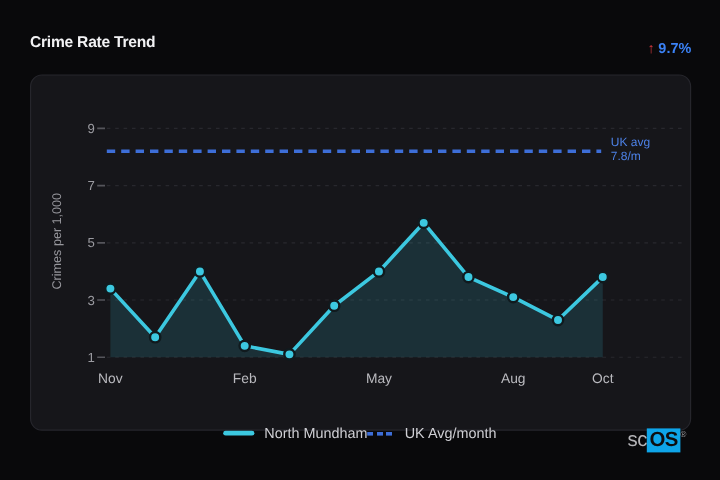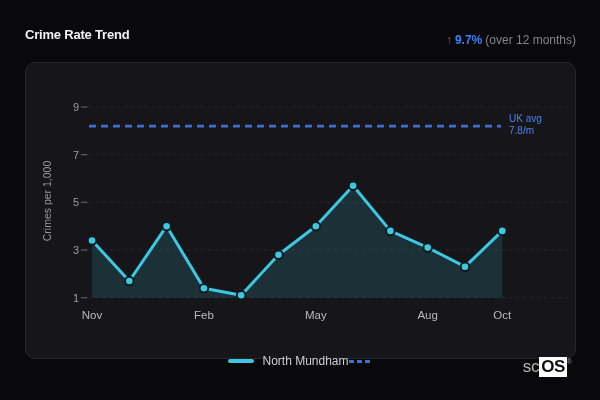--- a/index.html
+++ b/index.html
@@ -33,33 +33,32 @@
   .legend-item{display:flex;align-items:center;gap:8px;cursor:pointer;}
   .legend-label{font-size:12px;color:#cfcfd4;}
   .swatch-solid{width:26px;height:4px;border-radius:2px;background:#3cc8e0;}
   .swatch-dashed{width:23px;height:3px;
     background:repeating-linear-gradient(90deg,#3d6ed8 0 5px,transparent 5px 8px);}
   .brand-logo{
     position:absolute;right:28px;top:357px;font-size:17px;line-height:20px;
     display:flex;align-items:baseline;
   }
   .brand-prefix{color:#b4b4b8;letter-spacing:-.3px;}
-  .brand-suffix{background:#ffffff;color:#0e0e10;font-weight:700;padding:0 2px;letter-spacing:-.5px;}
+  .brand-suffix{background:#0ea5e9;color:#0e0e10;font-weight:700;padding:0 2px;letter-spacing:-.5px;}
   .brand-reg{font-size:7px;color:#9a9a9e;vertical-align:top;position:relative;top:-8px;}
   text{font-family:"Liberation Sans","DejaVu Sans",sans-serif;}
 </style>
 </head>
 <body>
 
 <div class="page-title">Crime Rate Trend</div>
 
 <div class="change-indicator">
   <span class="change-arrow">↑</span>
   <span class="change-value">9.7%</span>
-  <span class="change-caption">(over 12 months)</span>
 </div>
 
 <div class="chart-panel">
   <svg id="chart" width="549" height="295" viewBox="0 0 549 295" aria-hidden="false">
       <line x1="63" y1="234.7" x2="546" y2="234.7" stroke="#28282e" stroke-width="1" stroke-dasharray="3 4"></line>
       <line x1="55" y1="234.7" x2="61.5" y2="234.7" stroke="#55555b" stroke-width="1.4"></line>
       <text x="53" y="234.7" text-anchor="end" dy=".35em" font-size="11" fill="#9b9ba1">1</text>
       <line x1="63" y1="187.01999999999998" x2="546" y2="187.01999999999998" stroke="#28282e" stroke-width="1" stroke-dasharray="3 4"></line>
       <line x1="55" y1="187.01999999999998" x2="61.5" y2="187.01999999999998" stroke="#55555b" stroke-width="1.4"></line>
       <text x="53" y="187.01999999999998" text-anchor="end" dy=".35em" font-size="11" fill="#9b9ba1">3</text>
@@ -98,20 +97,21 @@
     </svg>
 </div>
 
 <div class="legend" id="legend">
     <div class="legend-item">
       <span class="swatch-solid"></span>
       <span class="legend-label">North Mundham</span>
     </div>
     <div class="legend-item">
       <span class="swatch-dashed"></span>
+      <span class="legend-label">UK Avg/month</span>
     </div>
   </div>
 
 <div class="brand-logo">
   <span class="brand-prefix">sc</span>
     <span class="brand-suffix">OS</span>
     <span class="brand-reg">®</span>
 </div>
 
 </body></html>

